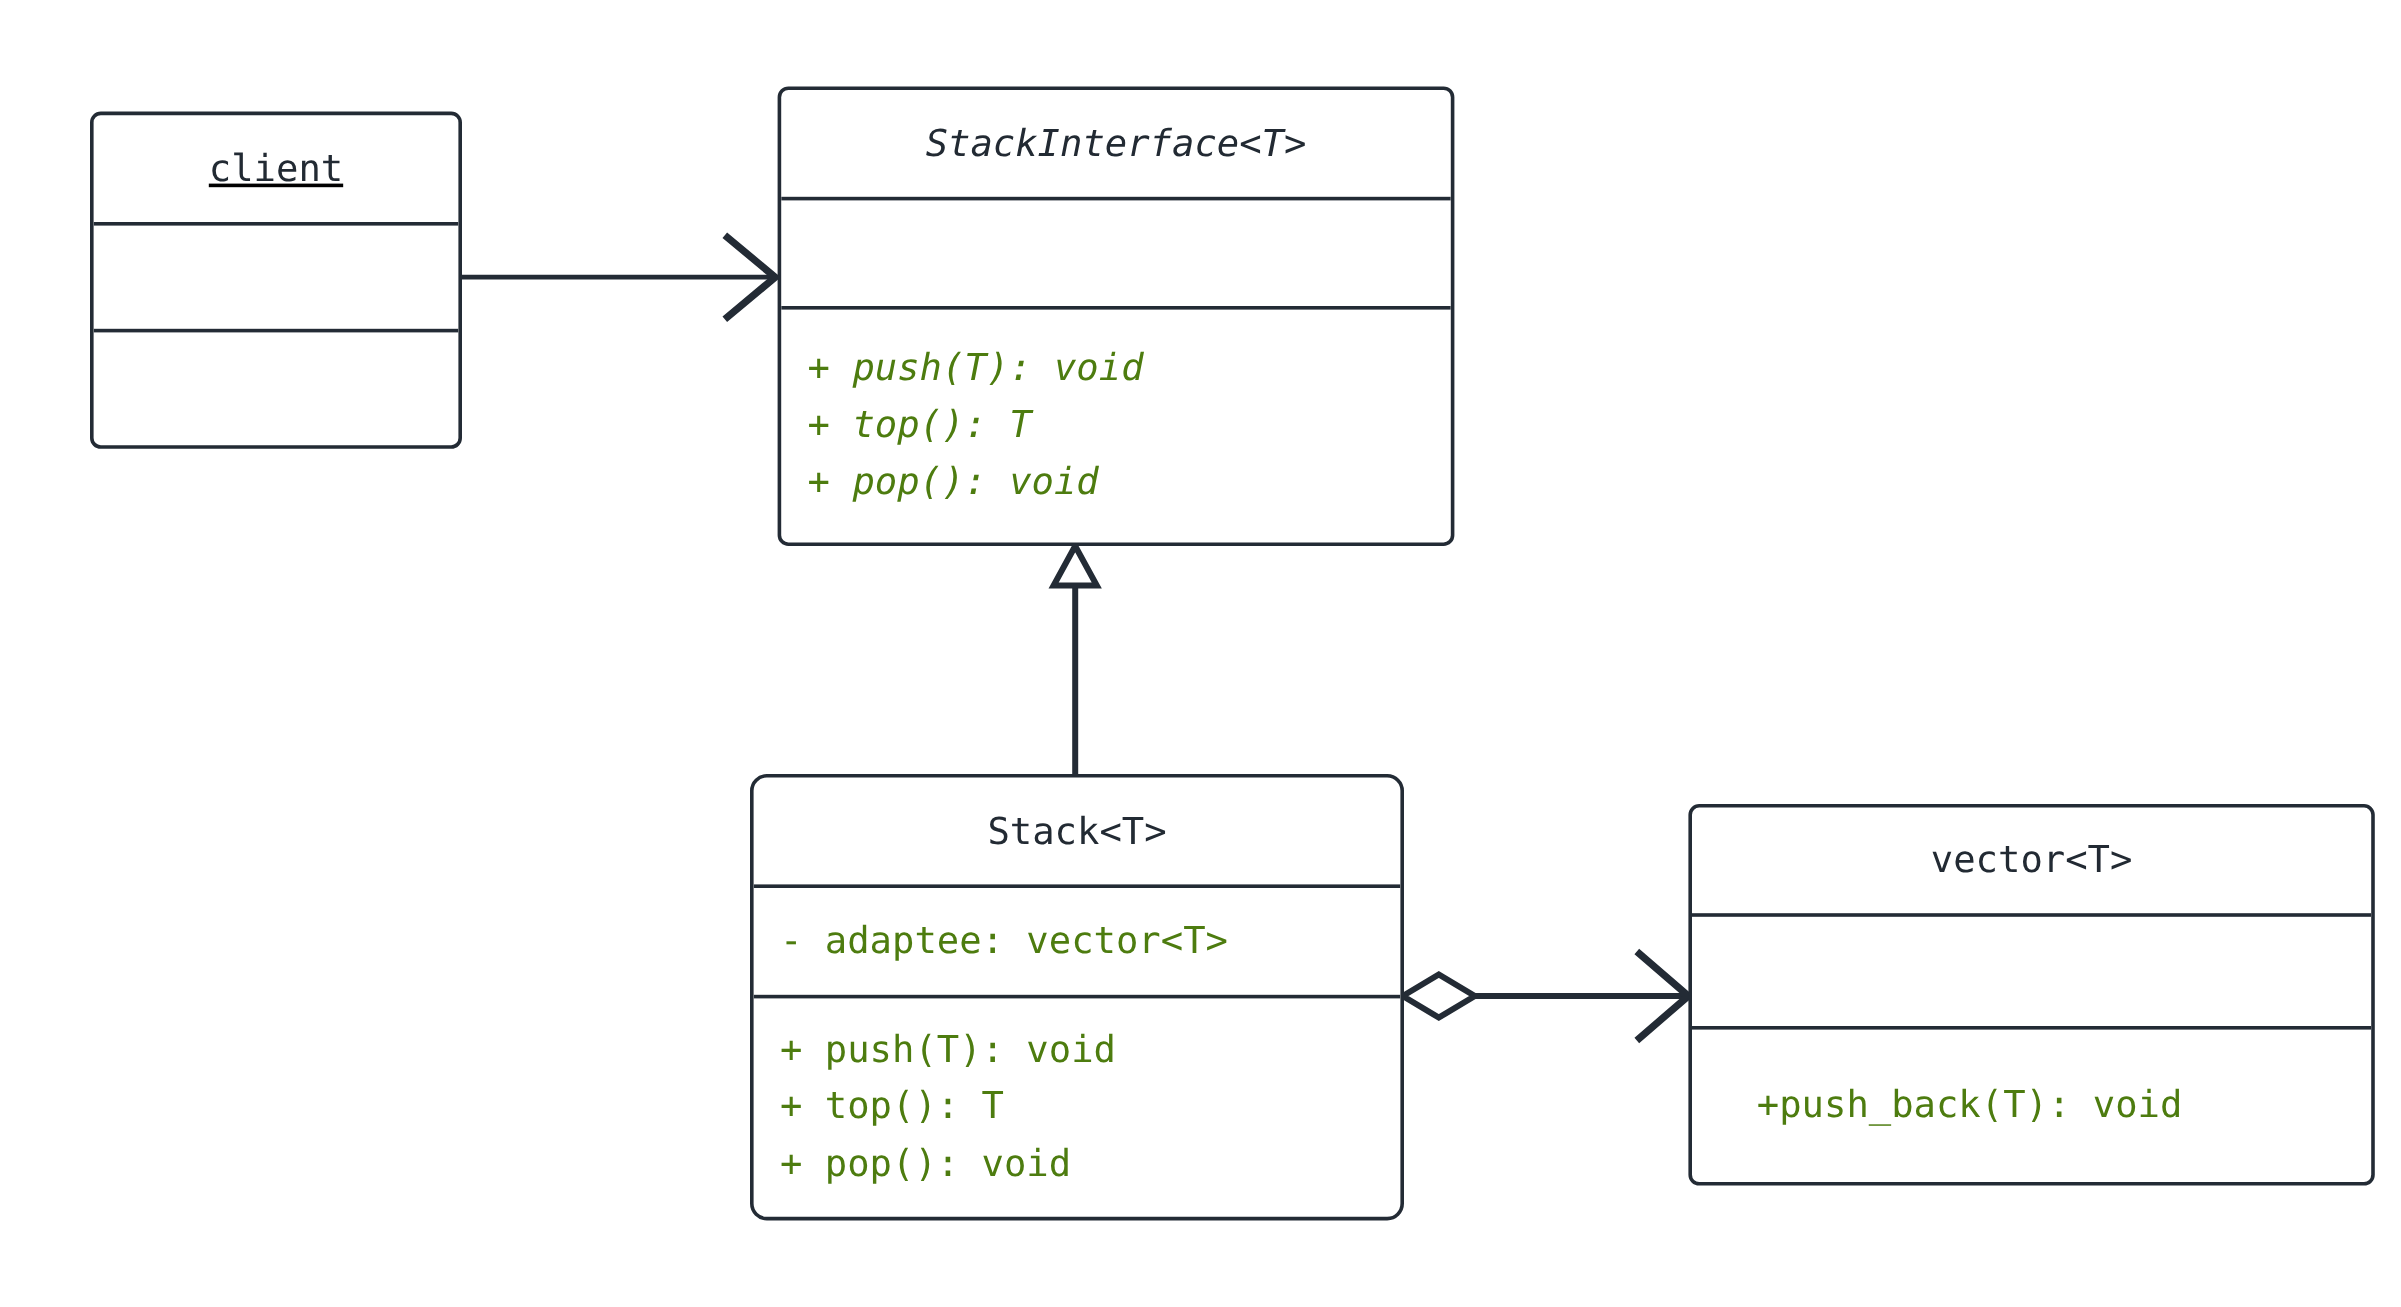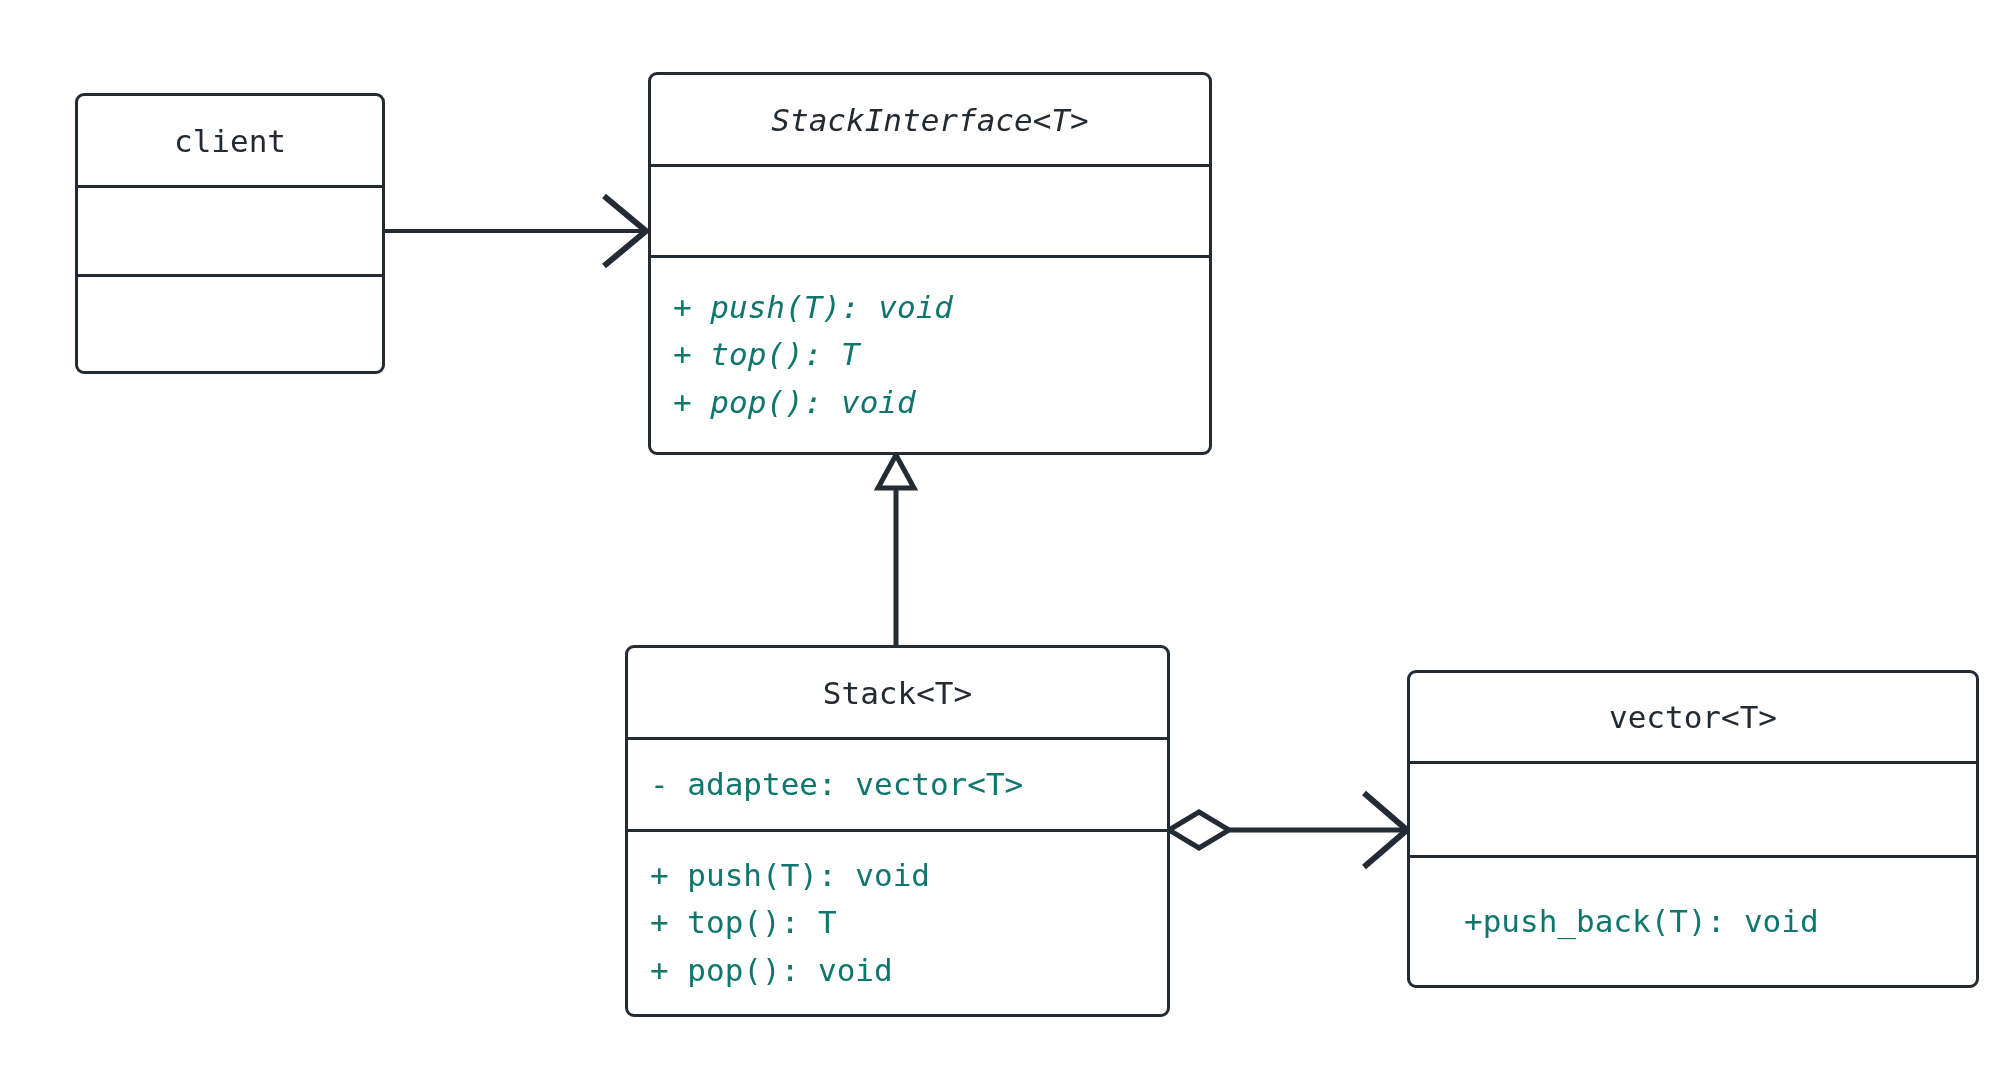--- a/index.html
+++ b/index.html
@@ -43,21 +43,21 @@
     font-size: 31px;
     letter-spacing: 0px;
     color: #222a33;
     white-space: pre;
   }
   .class-name.abstract {
     font-style: italic;
   }
   .member-line {
     font-size: 31px;
-    color: #0f766e;
+    color: #4d7c0f;
     white-space: pre;
     line-height: 1.52;
     padding-left: 22px;
   }
   .member-line.abstract {
     font-style: italic;
   }
   .empty-compartment {
     min-height: 10px;
   }
@@ -88,41 +88,41 @@
       <polygon points="896,455 878,488 914,488" fill="#ffffff" stroke="#232b35" stroke-width="5" stroke-linejoin="miter"></polygon>
     </g>
 
     <g>
       <line x1="1200" y1="830" x2="1406" y2="830" stroke="#232b35" stroke-width="5"></line>
       <polygon points="1169,830 1199,812 1229,830 1199,848" fill="#ffffff" stroke="#232b35" stroke-width="5" stroke-linejoin="miter"></polygon>
       <polyline points="1364,793 1407,830 1364,867" fill="none" stroke="#232b35" stroke-width="6" stroke-linecap="butt" stroke-linejoin="miter"></polyline>
     </g>
   </svg>
 
-  <div class="uml-class" id="box-client" style="left:75px; top:93px; width:310px; height:281px;">
+  <div class="uml-class" id="box-client" style="left:75px; top:93px; width:310px; height:281px;text-decoration:underline;">
     <div class="compartment" style="height:89px;">
       <div class="class-name">client</div>
     </div>
     <div class="compartment divider-top empty-compartment" style="height:89px;"></div>
     <div class="compartment divider-top empty-compartment" style="height:97px;"></div>
   </div>
 
   <div class="uml-class" id="box-stackinterface" style="left:648px; top:72px; width:564px; height:383px;">
     <div class="compartment" style="height:89px;">
       <div class="class-name abstract">StackInterface&lt;T&gt;</div>
     </div>
     <div class="compartment divider-top empty-compartment" style="height:91px;"></div>
     <div class="compartment divider-top" style="height:197px;">
       <div class="member-line abstract">+ push(T): void</div>
       <div class="member-line abstract">+ top(): T</div>
       <div class="member-line abstract">+ pop(): void</div>
     </div>
   </div>
 
-  <div class="uml-class" id="box-stack" style="left:625px; top:645px; width:545px; height:372px;">
+  <div class="uml-class" id="box-stack" style="left:625px; top:645px; width:545px; height:372px;border-radius:14px;">
     <div class="compartment" style="height:89px;">
       <div class="class-name">Stack&lt;T&gt;</div>
     </div>
     <div class="compartment divider-top" style="height:92px;">
       <div class="member-line">- adaptee: vector&lt;T&gt;</div>
     </div>
     <div class="compartment divider-top" style="height:185px;">
       <div class="member-line">+ push(T): void</div>
       <div class="member-line">+ top(): T</div>
       <div class="member-line">+ pop(): void</div>

